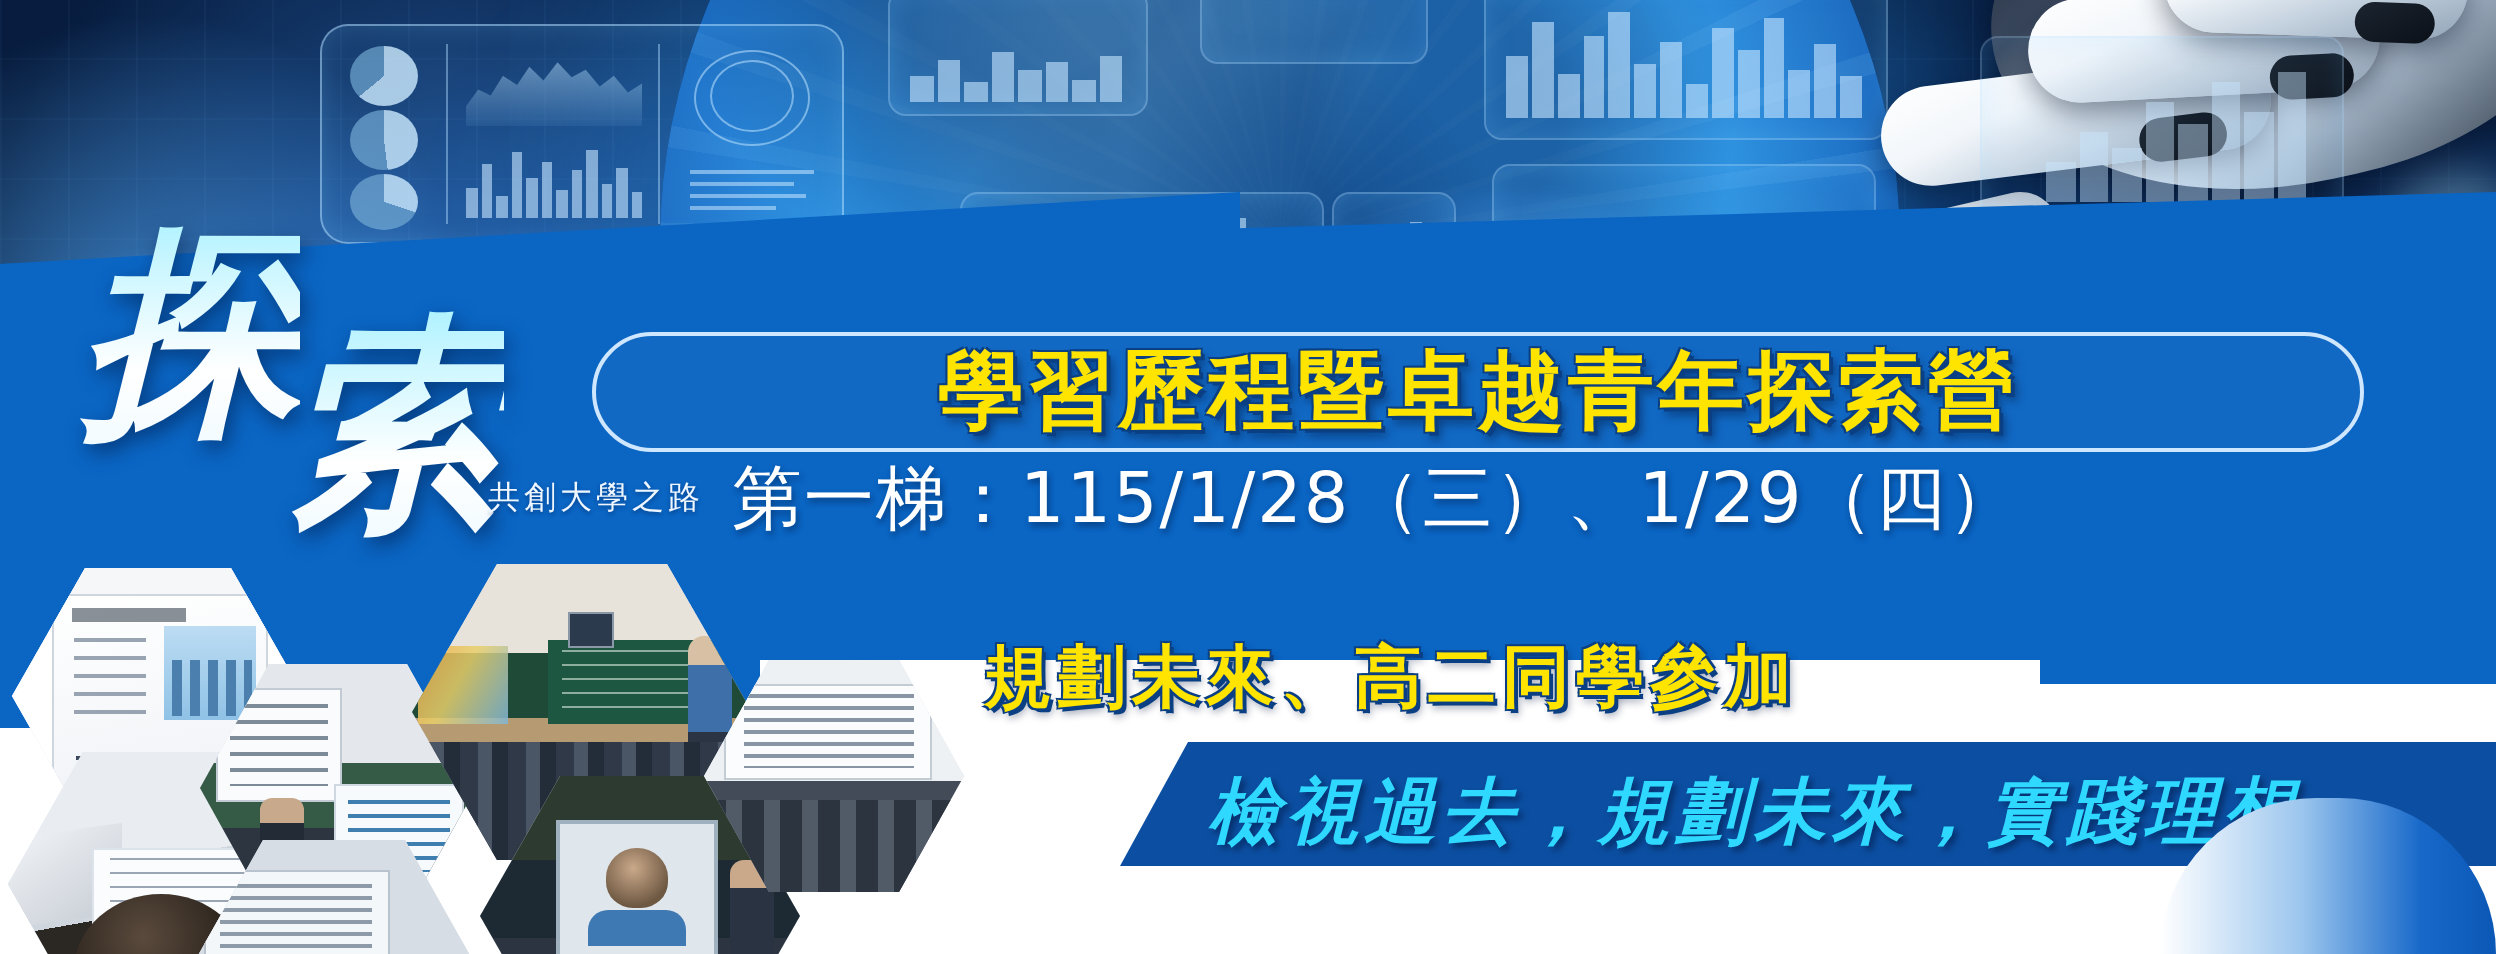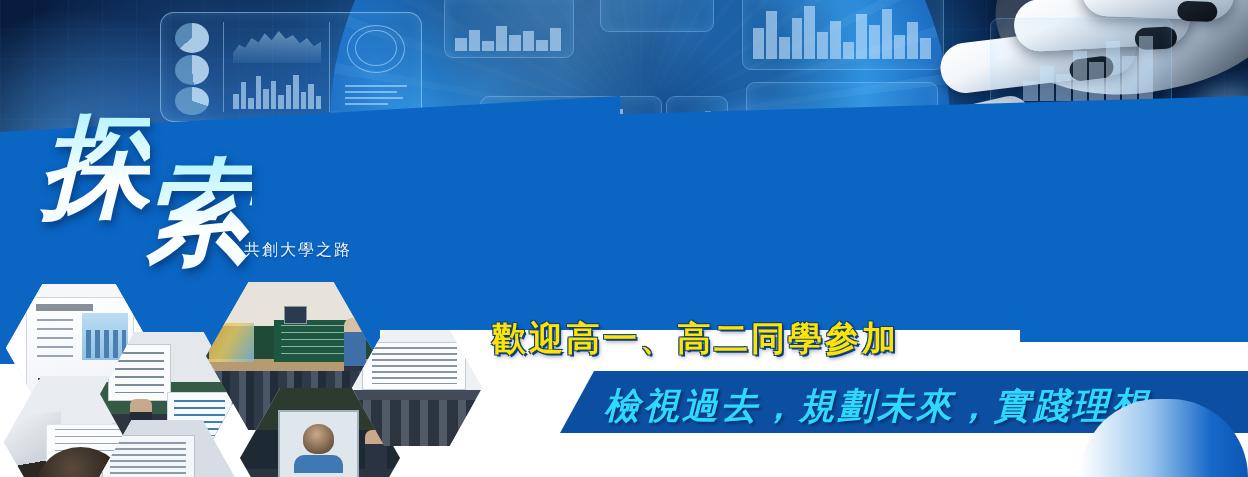--- a/index.html
+++ b/index.html
@@ -442,25 +442,29 @@
   <div class="white-wedge"></div>
 
   <div class="logo-wrap">
     <span class="logo-ch logo-tan">探</span>
     <span class="logo-ch logo-suo">索</span>
   </div>
   <div class="logo-sub">
     <span class="l2">共創大學之路</span>
   </div>
 
+  <div class="title-pill">
+    <span class="title-main">學習歷程暨卓越青年探索營</span>
+  </div>
 
   <div class="dates">
+    <div class="date-line">第一梯：115/1/28（三）、1/29（四）</div>
   </div>
 
-  <div class="welcome">歡迎高一、高二同學參加</div>
+  <div class="welcome">規劃未來、高二同學參加</div>
 
   <div class="tagline-band"></div>
   <div class="tagline">檢視過去，規劃未來，實踐理想</div>
   <div class="corner-dome"></div>
 
   <div class="collage">
     <div class="hex" style="left:6px;top:-4px;width:146px;height:128px;">
       <div class="ph ph-booklet">
         <div class="sheet">
             <div class="ttl"></div>

